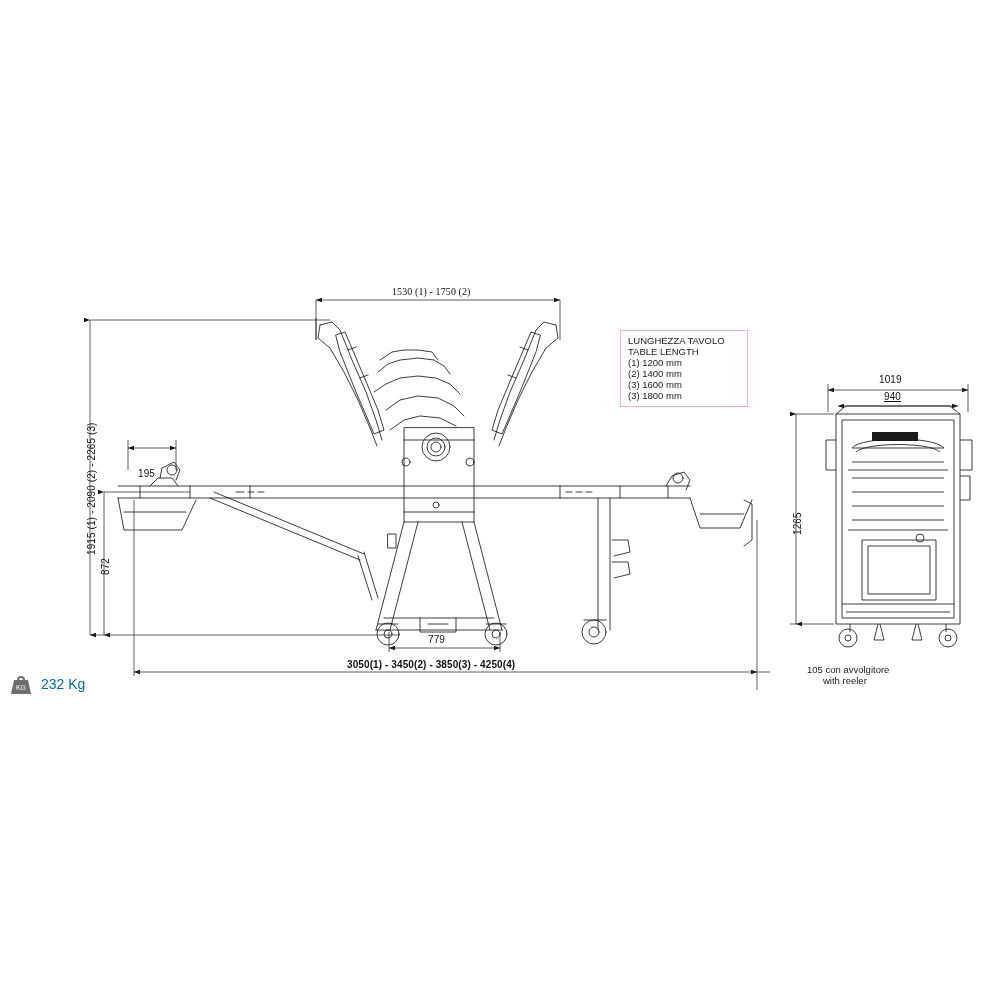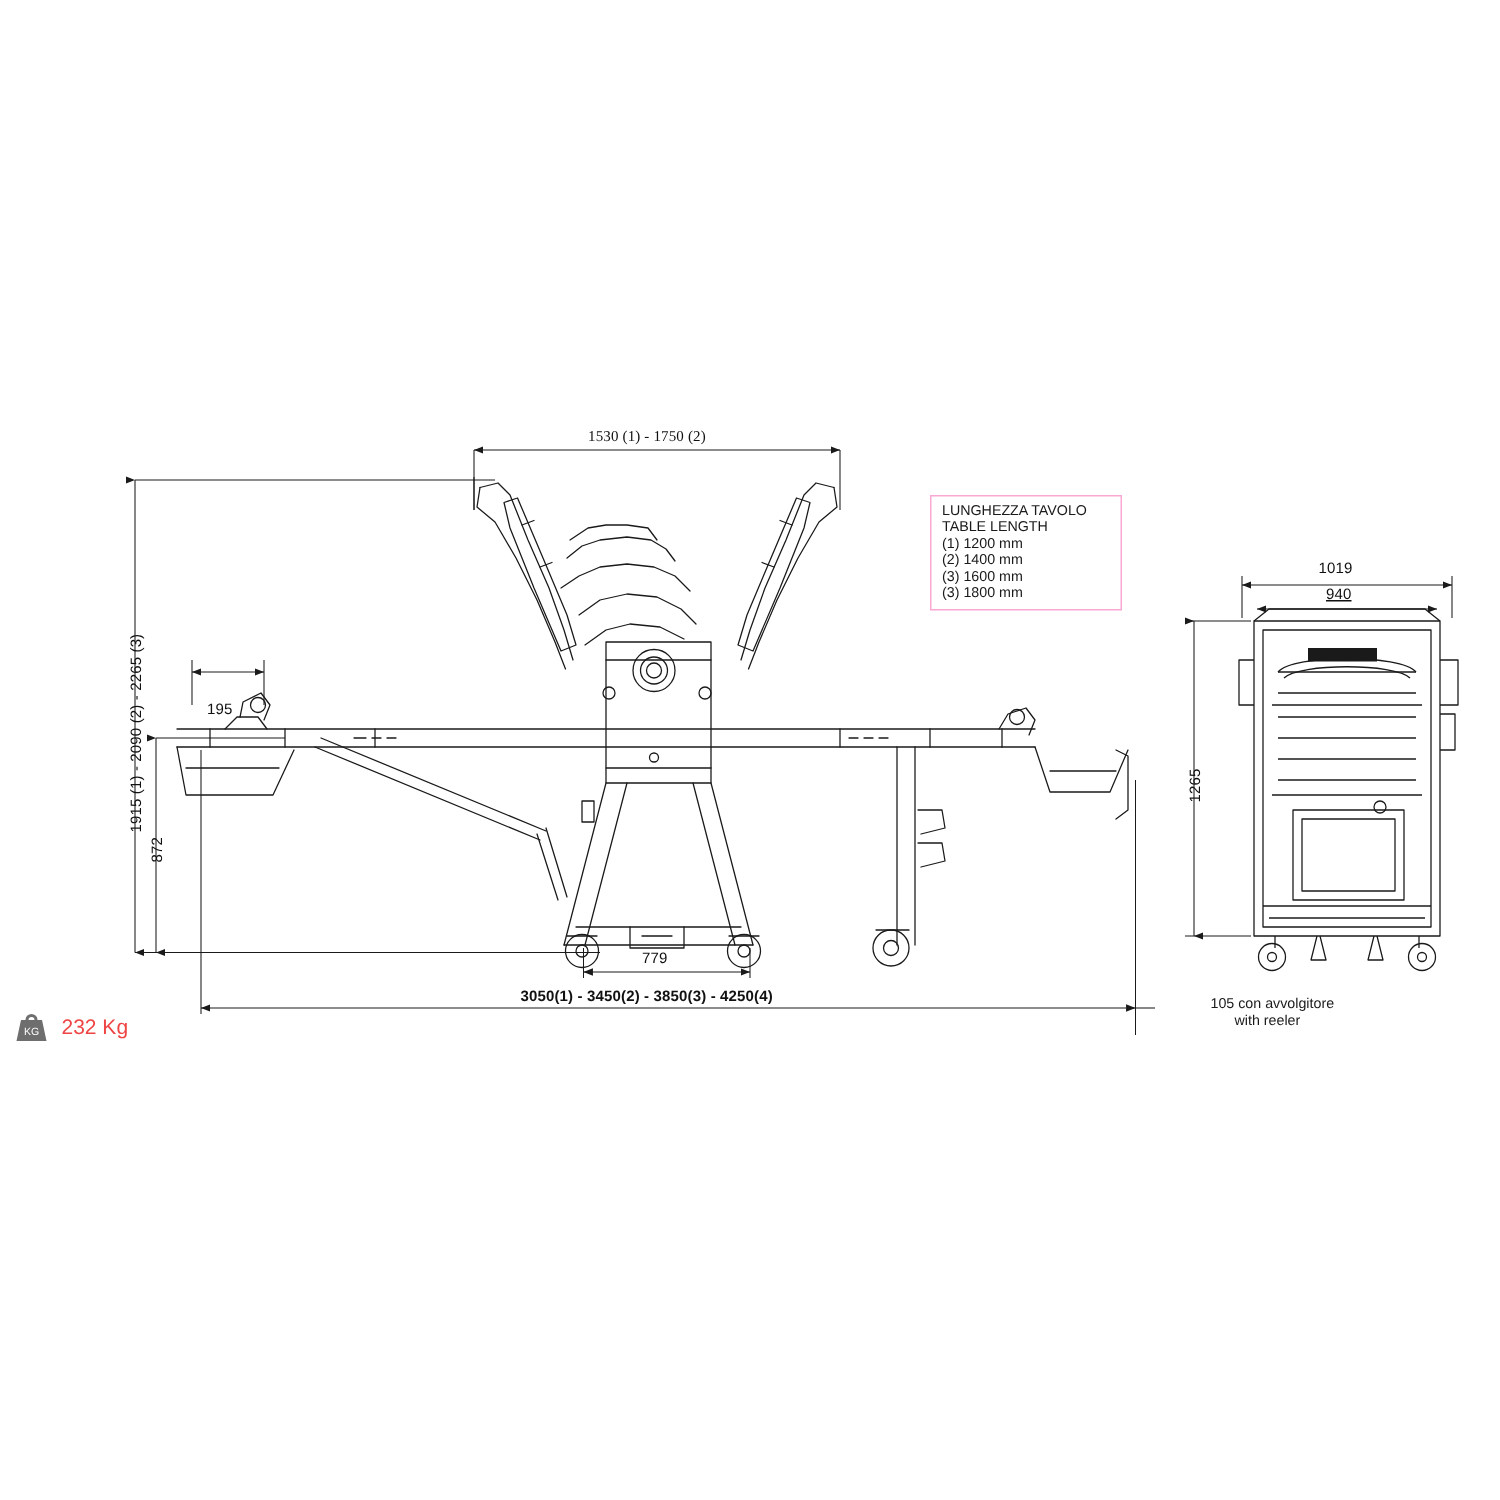--- a/index.html
+++ b/index.html
@@ -46,21 +46,21 @@
   .weight-wrap {
     position: absolute;
     left: 8px;
     top: 672px;
     display: flex;
     align-items: center;
     gap: 7px;
   }
   .weight-text {
     font-size: 14px;
-    color: #ef4444;
+    color: #0369a1;
   }
   .kg-icon {
     width: 26px;
     height: 24px;
     position: relative;
   }
   .side-note {
     position: absolute;
     font-size: 9.5px;
     line-height: 11px;

